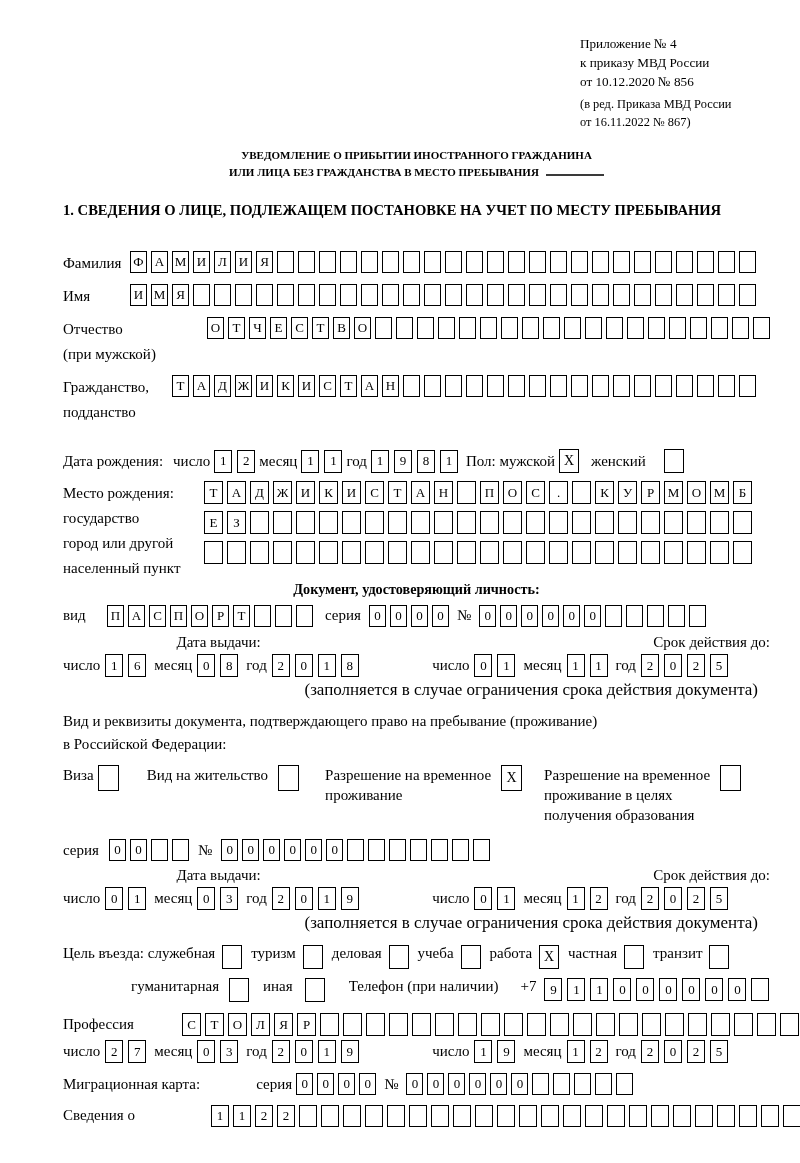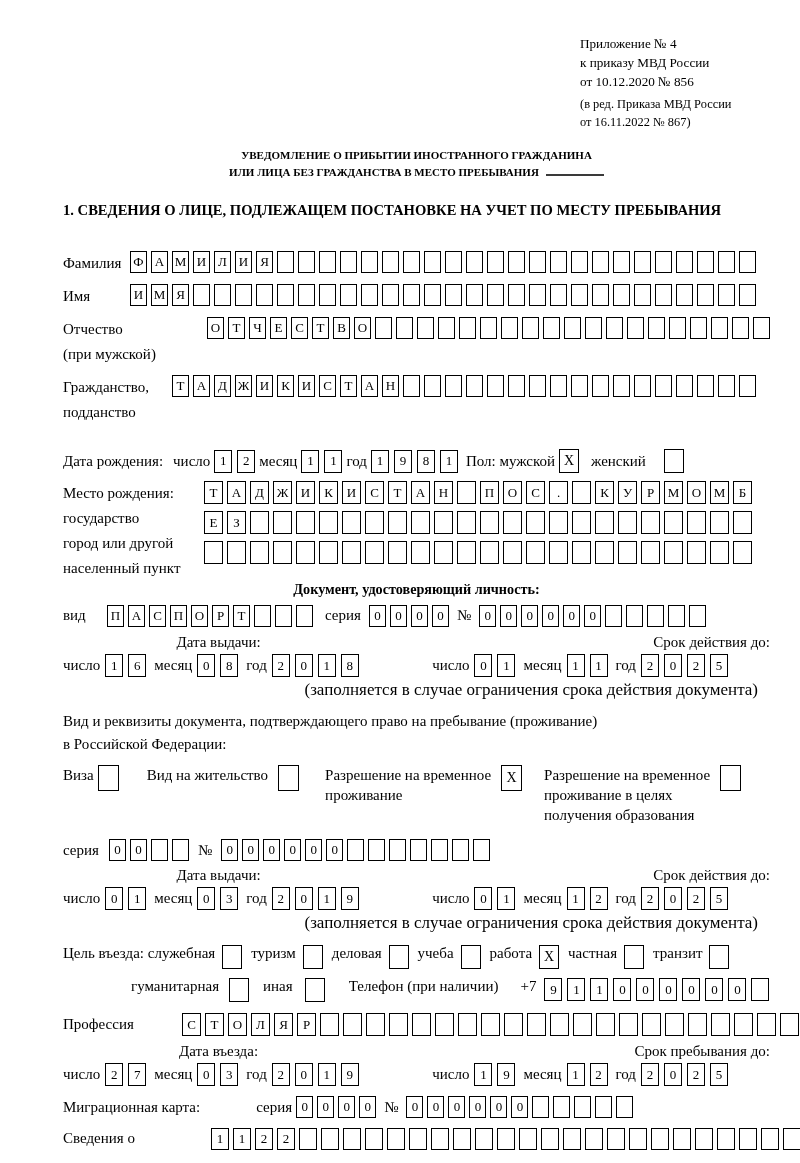--- a/index.html
+++ b/index.html
@@ -589,24 +589,20 @@
         <span class="cell"></span>
         <span class="cell"></span>
         <span class="cell"></span>
         <span class="cell"></span>
         <span class="cell"></span>
         <span class="cell"></span>
         <span class="cell"></span>
       </div>
   </div>
 
-  <div class="dates-head">
-    <span class="dh1">Дата въезда:</span>
-    <span class="dh2">Срок пребывания до:</span>
-  </div>
   <div class="dates-row">
     <div class="dgroup">
       <span class="word">число</span>
       <div class="dcells">
           <span class="cell">2</span>
           <span class="cell">7</span>
         </div>
       <span class="word">месяц</span>
       <div class="dcells">
           <span class="cell">0</span>

